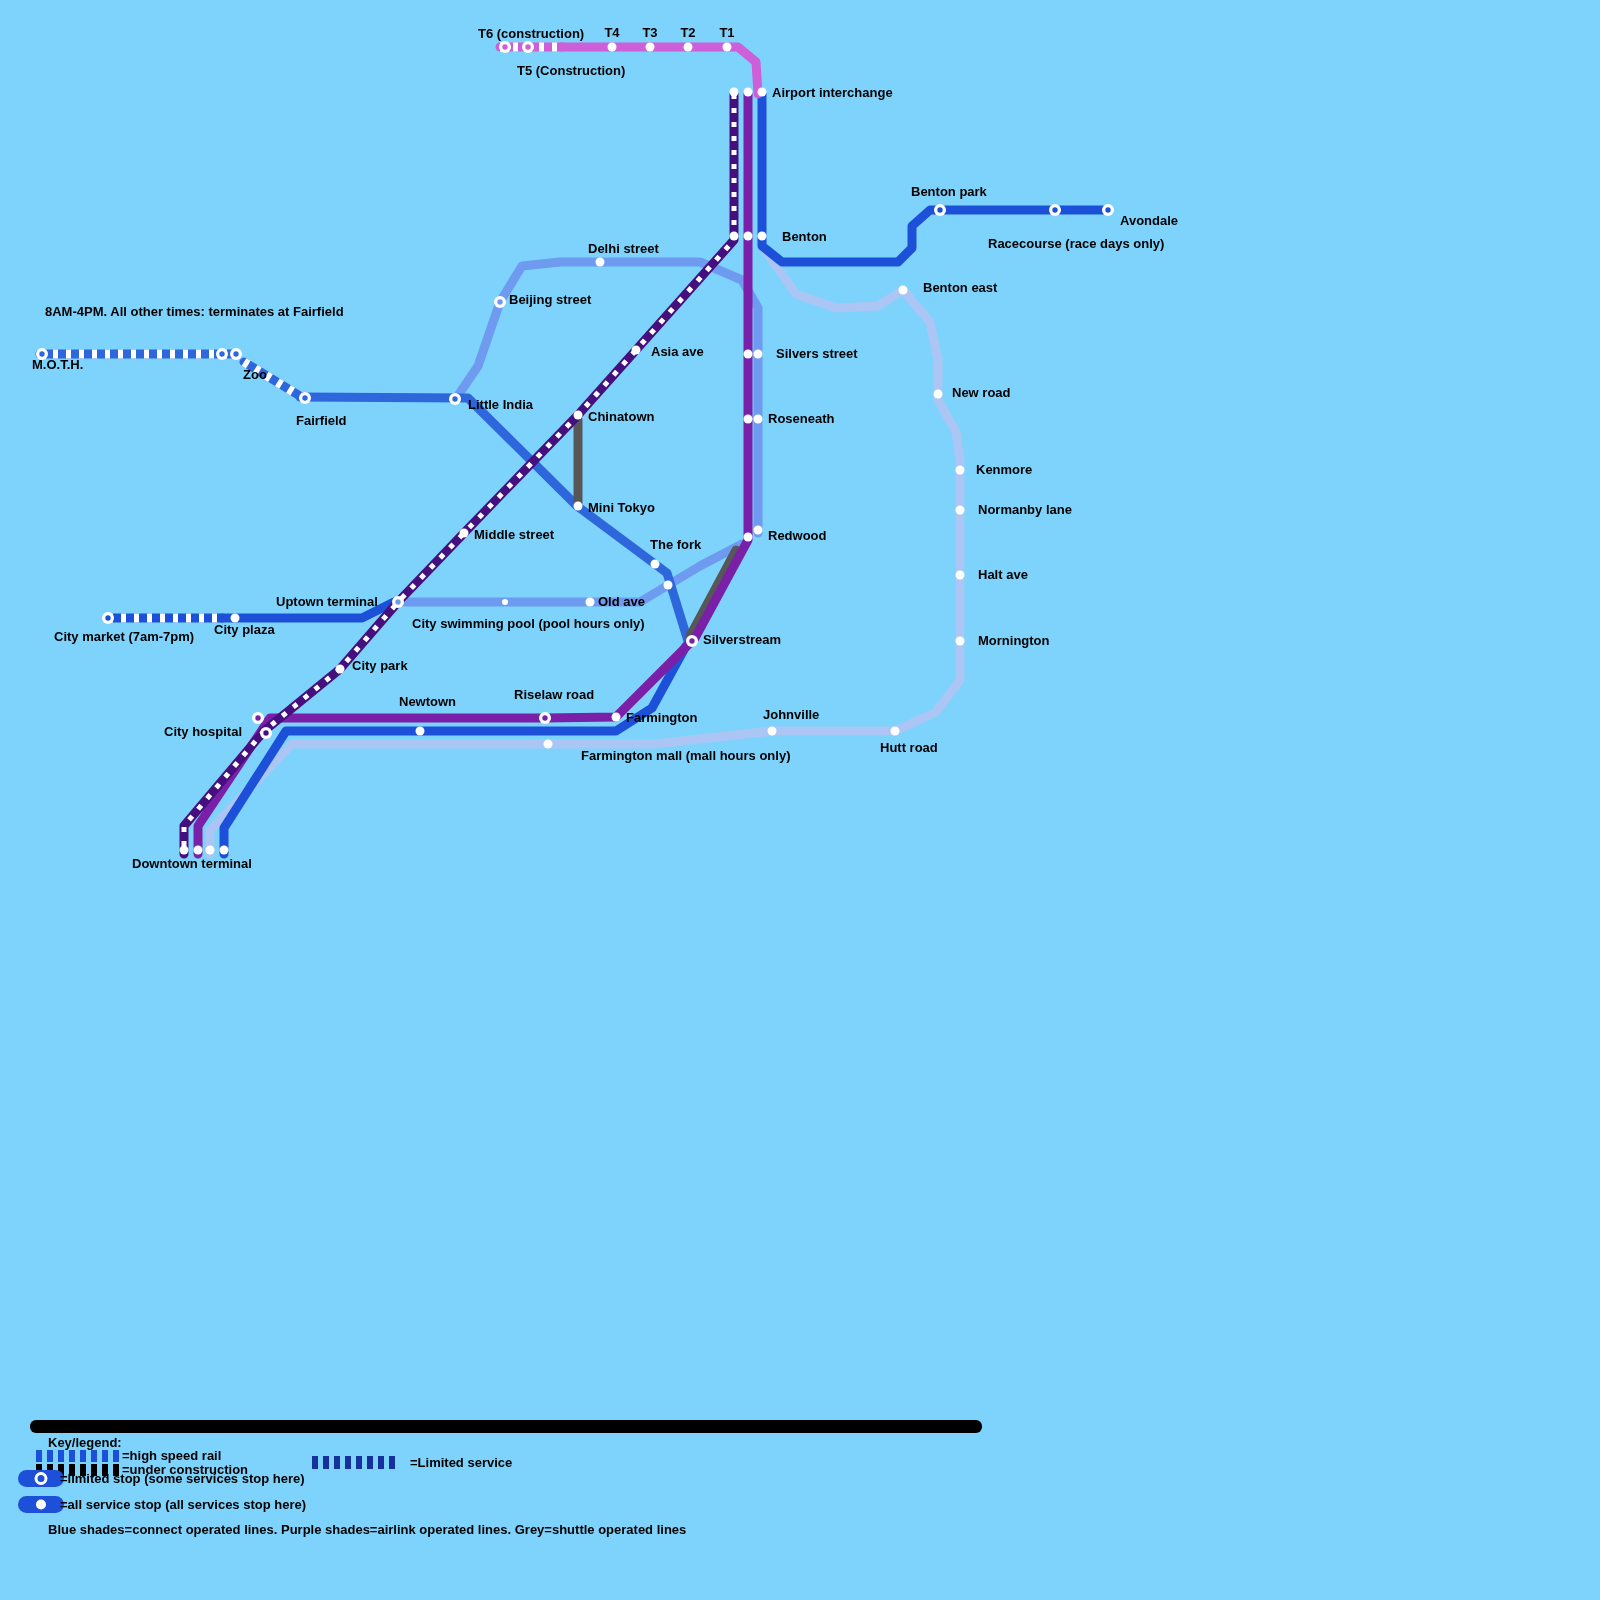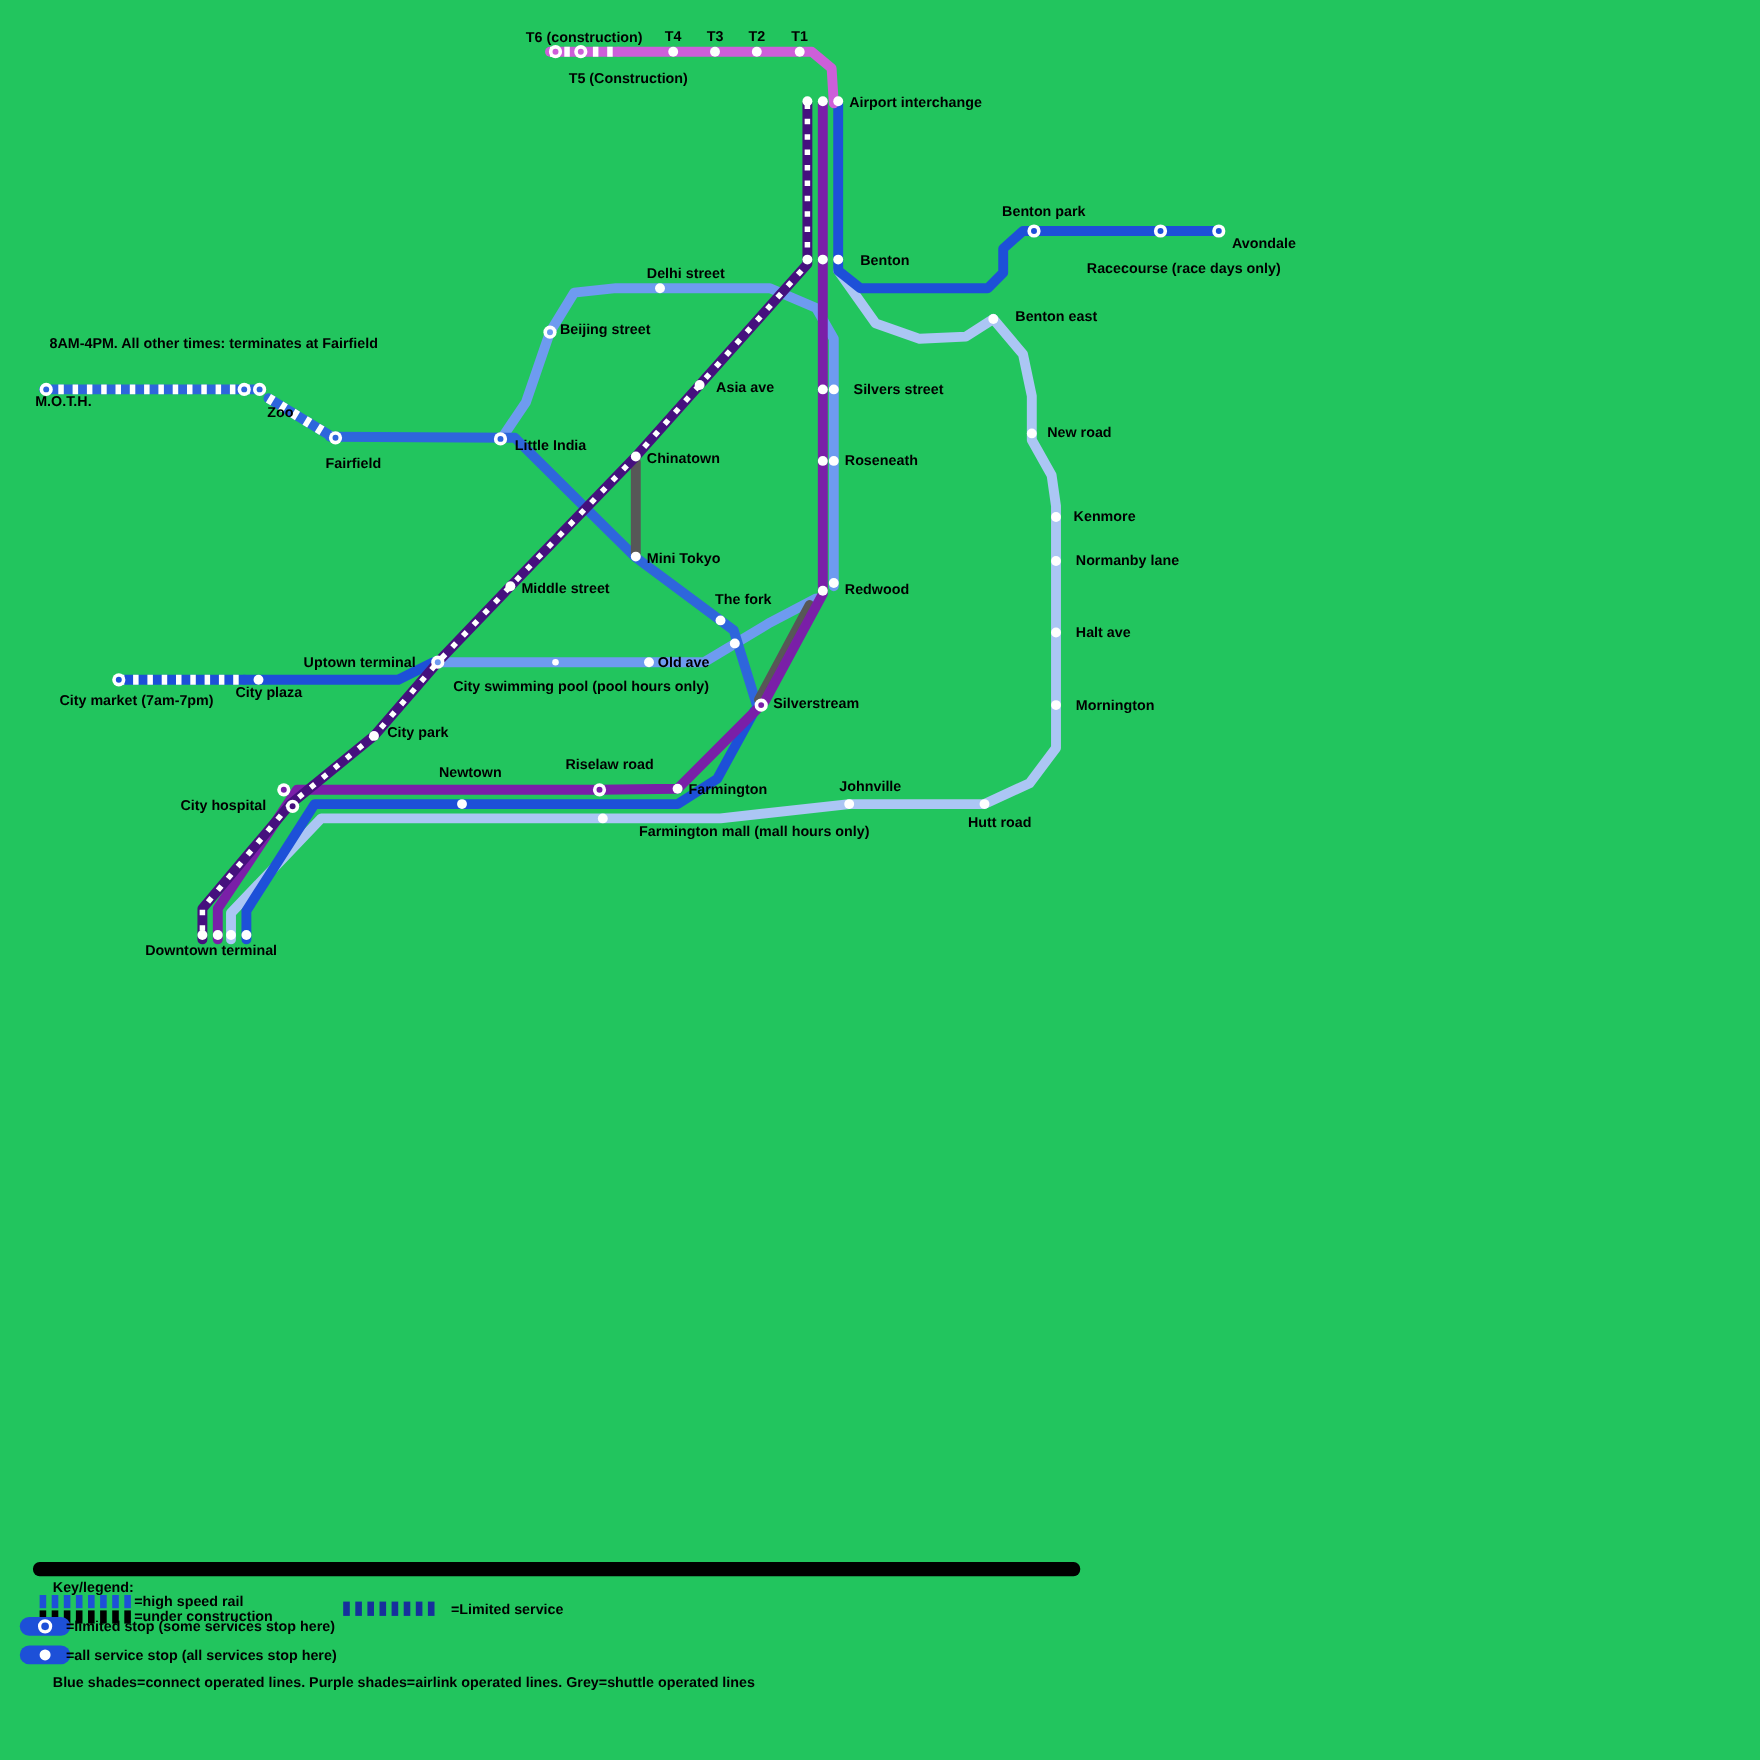--- a/index.html
+++ b/index.html
@@ -1,16 +1,16 @@
 <!DOCTYPE html>
 <html><head>
 <meta charset="utf-8">
 <style>
   html,body{margin:0;padding:0;background:#fff;}
-  #stage{width:1600px;height:1600px;position:relative;background:#22c55e;}
+  #stage{width:1600px;height:1600px;position:relative;background:#7dd3fc;}
   svg{display:block;}
   text{font-family:"Liberation Sans",sans-serif;font-weight:bold;fill:#000;}
 </style>
 </head>
 <body>
 
 <div id="stage">
   <svg id="map-svg" width="1600" height="1600" viewBox="0 0 1600 1600" xmlns="http://www.w3.org/2000/svg">
       <polyline points="762,246 796,294 836,308 878,306 903,290 930,322 938,360 938,400 956,432 960,460 960,680 936,712 895,731 772,731 655,744 292,744 210,830 210,854" fill="none" stroke="#ABC6F4" stroke-width="9" stroke-linecap="round" stroke-linejoin="round"></polyline>
       <polyline points="455,400 478,366 500,302 522,266 560,262 700,262 742,280 758,308 758,533" fill="none" stroke="#6E9BF0" stroke-width="9" stroke-linecap="round" stroke-linejoin="round"></polyline>

